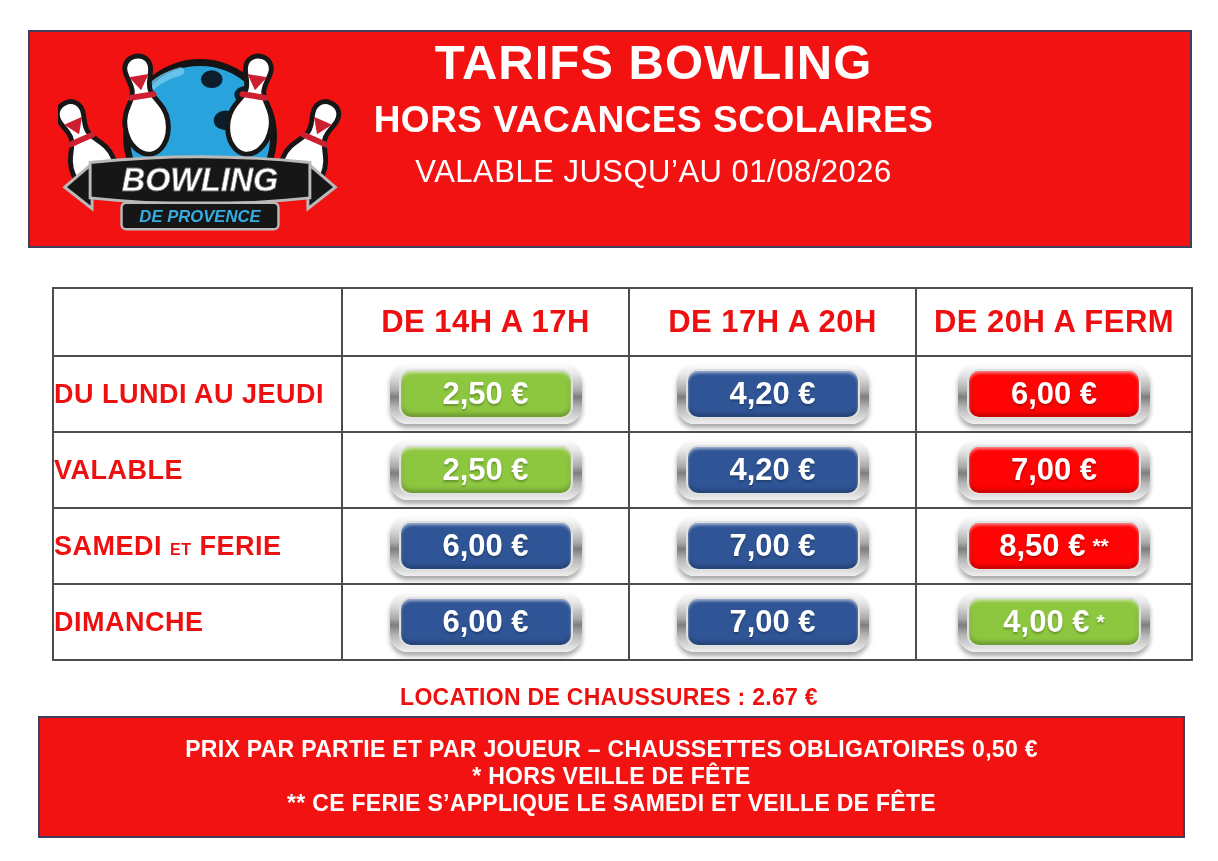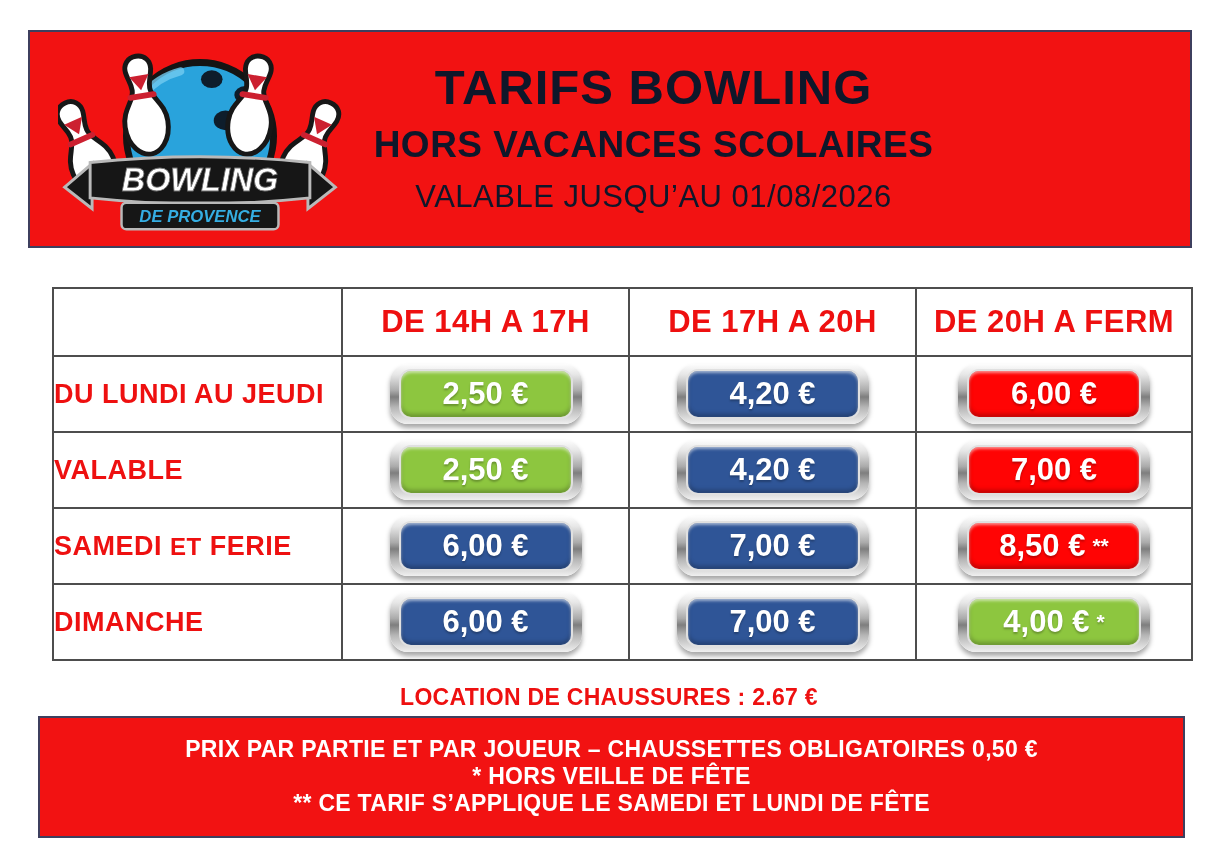--- a/index.html
+++ b/index.html
@@ -13,22 +13,22 @@
   
   .banner {
     position:absolute; left:28px; top:30px; width:1164px; height:218px;
     background:#F21212; border:2px solid #3E3F5E; box-sizing:border-box;
   }
   .logo {
     position:absolute; left:28px; top:6px; width:284px; height:206px;
   }
   .banner-text {
     position:absolute; left:292px; right:205px; top:0; bottom:0;
-    display:flex; flex-direction:column; justify-content:center; align-items:center;
-    color:#0f172a; text-align:center;
+    display:flex; flex-direction:column; align-items:center;
+    color:#ffffff; text-align:center;
   }
   .poster-title   { font-size:49px; font-weight:bold; line-height:60px; letter-spacing:1px; }
   .poster-subtitle{ font-size:37px; font-weight:bold; line-height:56px; letter-spacing:0.5px; }
   .validity-line  { font-size:31px; font-weight:normal; line-height:48px; letter-spacing:0.5px;
                     font-stretch:condensed; }
 
   
   table.pricing {
     position:absolute; left:52px; top:287px; width:1139px; height:372px;
     border-collapse:collapse; table-layout:fixed;
@@ -39,21 +39,21 @@
   tr.head-row { height:68px; }
   tr.data-row { height:76px; }
   th.col-head {
     color:#EE1010; font-size:31px; font-weight:bold; text-align:center;
     letter-spacing:0.5px;
   }
   td.row-label {
     color:#EE1010; font-size:27px; font-weight:bold; text-align:left;
     padding-left:16px; letter-spacing:0.5px;
   }
-  td.row-label .et { font-size:24px; }
+  td.row-label .et { font-size:16px; }
   td.price-cell { text-align:center; }
 
   
   .pill {
     display:inline-flex; border-radius:18px; padding:5px 9px;
     background:linear-gradient(180deg,#fdfdfd 0%,#e6e6e6 18%,#ababab 44%,#7e7e7e 55%,#b5b5b5 72%,#f0f0f0 100%);
     box-shadow:0 4px 5px rgba(0,0,0,0.35);
     vertical-align:middle;
   }
   .pill-inner {
@@ -252,14 +252,14 @@
       </td>
     </tr>
   </tbody>
 </table>
 
 <div class="shoes-line">LOCATION DE CHAUSSURES : 2.67 €</div>
 
 <div class="footer-banner">
   <div class="footer-note">PRIX PAR PARTIE ET PAR JOUEUR – CHAUSSETTES OBLIGATOIRES 0,50 €</div>
   <div class="footer-note">* HORS VEILLE DE FÊTE</div>
-  <div class="footer-note">** CE TARIF S’APPLIQUE LE SAMEDI ET LUNDI DE FÊTE</div>
+  <div class="footer-note">** CE FERIE S’APPLIQUE LE SAMEDI ET VEILLE DE FÊTE</div>
 </div>
 
 </body></html>

